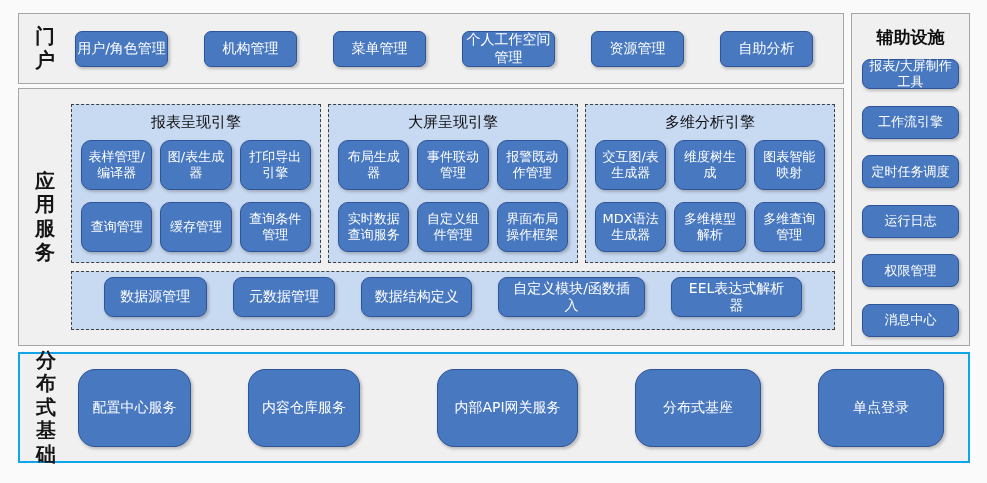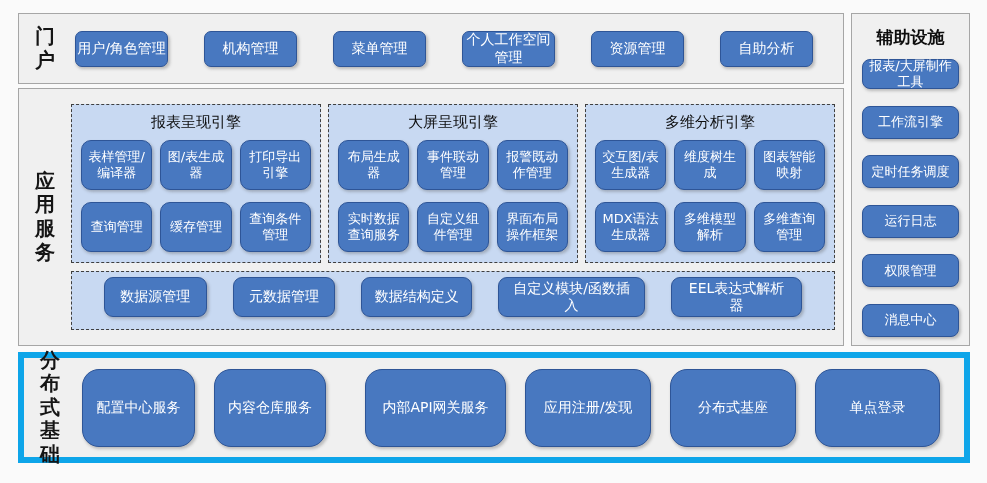--- a/index.html
+++ b/index.html
@@ -16,21 +16,21 @@
   .section {
     position:absolute;
     background:#f0f0f0;
     border:1px solid #a6a6a6;
     box-sizing:border-box;
     display:flex;
   }
   .portal      { left:18px; top:13px;  width:826px; height:71px;  }
   .apps        { left:18px; top:88px;  width:826px; height:258px; }
   .sidebar     { left:851px; top:13px; width:119px; height:333px; flex-direction:column; }
-  .foundation  { left:18px; top:352px; width:952px; height:111px; border:6px solid #0ea5e9; }
+  .foundation  { left:18px; top:352px; width:952px; height:111px; border:2px solid #0ea5e9; }
 
   .vlabel {
     flex:0 0 52px;
     display:flex; align-items:center; justify-content:center;
     font-weight:bold; color:#151515;
     font-size:20px; line-height:1.18;
   }
   .vlabel span {
     display:block; width:1.05em;
     word-break:break-all; text-align:center;
@@ -202,19 +202,18 @@
   </div>
 
   <div class="section foundation">
     <div class="vlabel">
         <span>分布式基础</span>
       </div>
     <div class="foundation-btns">
       <div class="btn">配置中心服务</div>
       <div class="btn">内容仓库服务</div>
       <div class="btn">内部API网关服务</div>
-      <div class="btn">应用注册/发现</div>
       <div class="btn">分布式基座</div>
       <div class="btn">单点登录</div>
     </div>
   </div>
 
 </div>
 
 </body></html>

